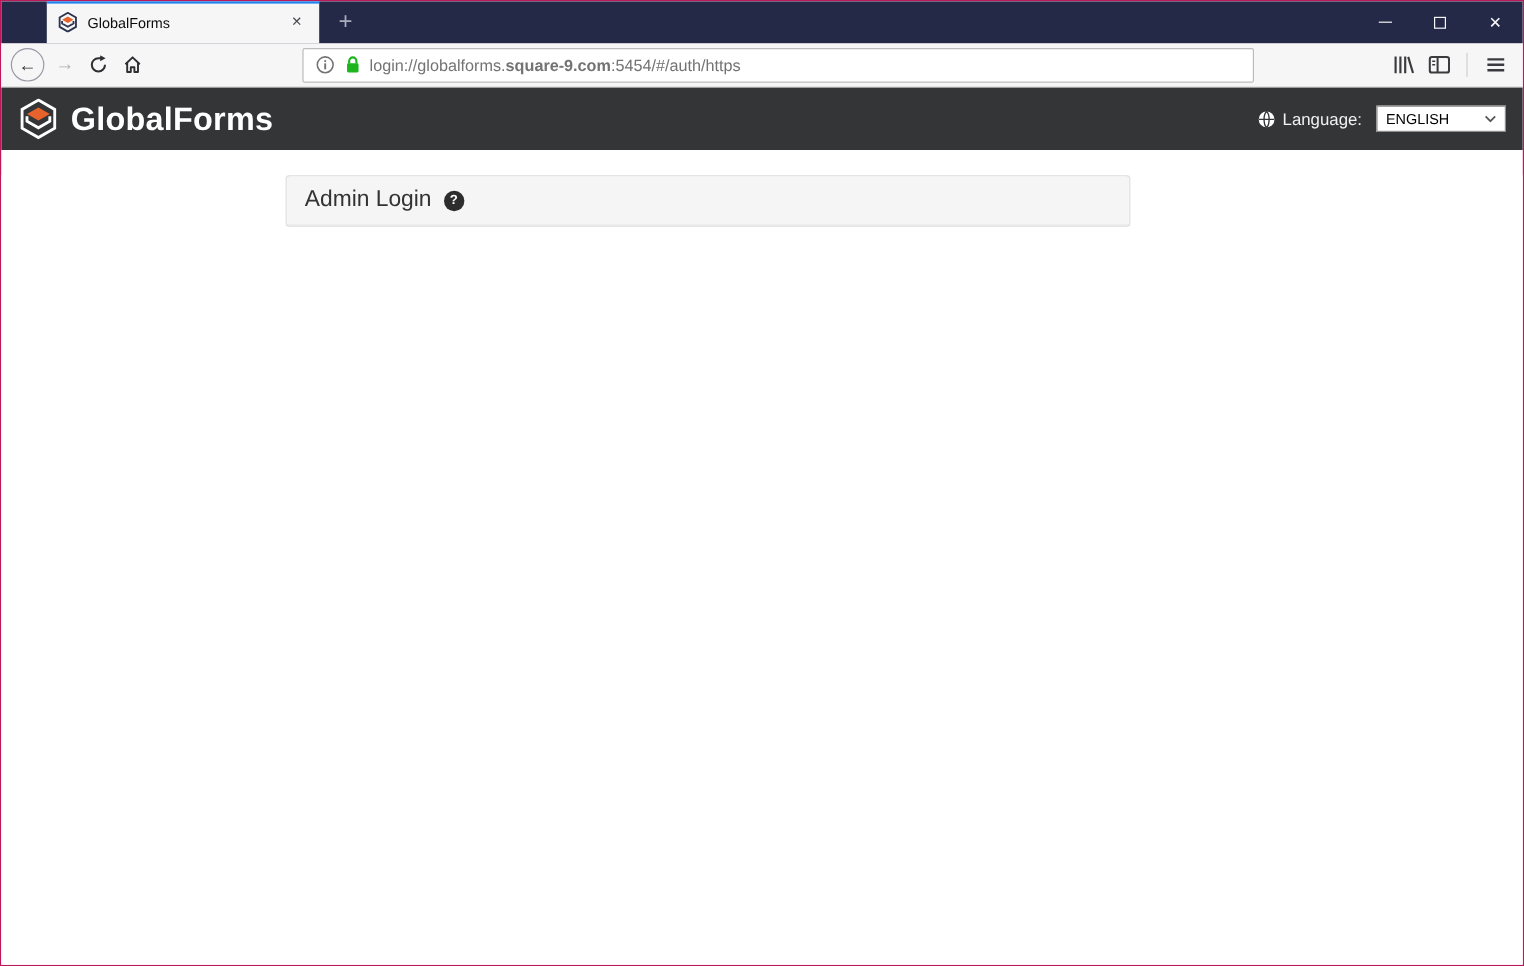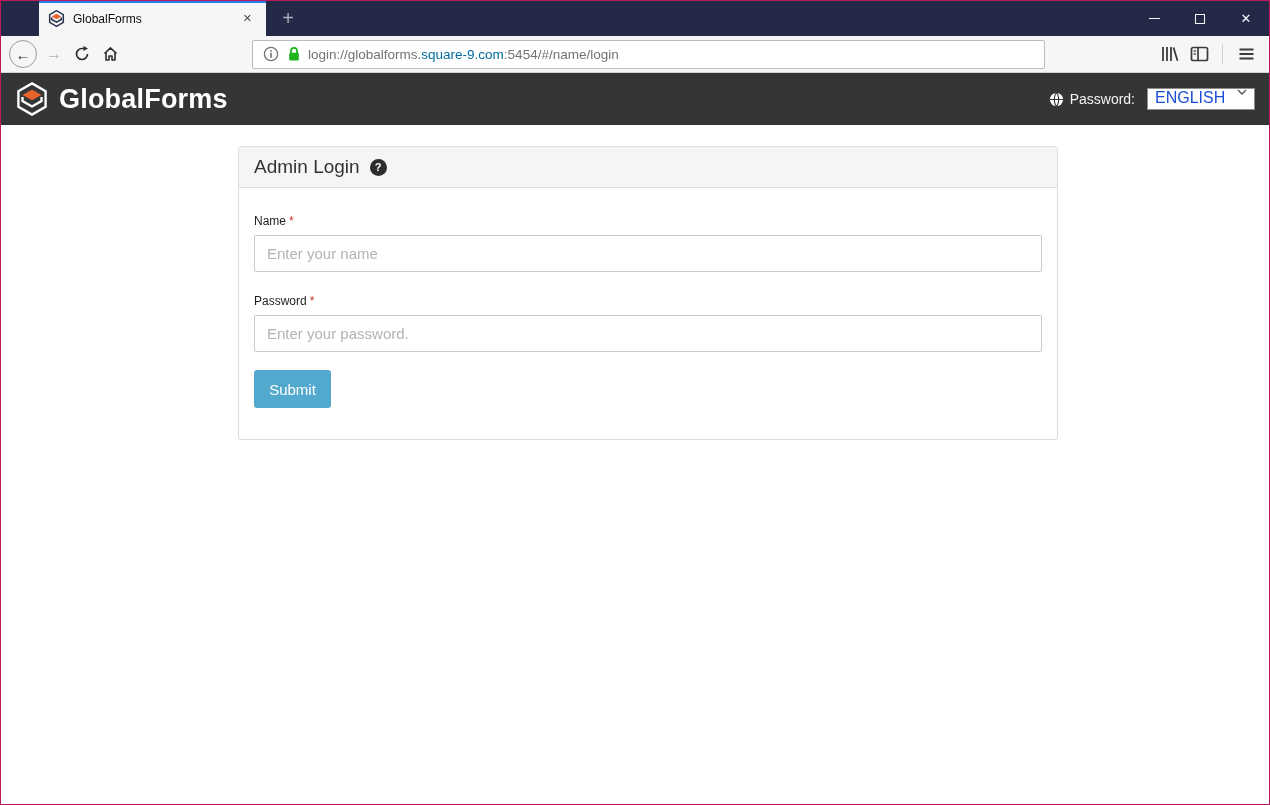--- a/index.html
+++ b/index.html
@@ -31,39 +31,39 @@
   .back-circle { width:28px; height:28px; border:1px solid #9a9aa5; border-radius:50%;
                  display:flex; align-items:center; justify-content:center; font-size:15px;
                  color:#2f2f33; background:#f6f6f7; flex:none; margin-right:3px;}
   .fwd { color:#b1b1b3; }
   .urlbar { margin-left:128px; width:793px; height:29px; background:#fff;
             border:1px solid #bcbcbe; border-radius:2px; display:flex; align-items:center;
             padding:0 10px; font-size:13.5px; }
   .url-info { width:16px; height:16px; flex:none; }
   .url-lock { width:14px; height:16px; margin:0 7px 0 8px; flex:none; }
   .url-text { color:#737373; white-space:nowrap; }
-  .url-domain { color:#0369a1; font-weight:normal; }
+  .url-domain { color:#737373; font-weight:bold; }
   .toolbar-right { margin-left:auto; display:flex; align-items:center; }
   .tb-icon { width:30px; height:28px; display:flex; align-items:center; justify-content:center; }
   .tb-sep { width:1px; height:20px; background:#cfcfd2; margin:0 8px; }
 
   
   .site-header { height:52px; background:#333536; display:flex; align-items:center; padding:0 14px; }
   .brand-logo { width:34px; height:34px; margin-right:10px; flex:none; }
   .brand-name { color:#fff; font-size:27px; font-weight:bold; letter-spacing:.2px; }
   .lang-box { margin-left:auto; display:flex; align-items:center; }
   .globe { width:15px; height:15px; margin-right:6px; }
   .lang-label { color:#f2f2f2; font-size:14px; margin-right:12px; }
   .lang-select { width:108px; height:22px; background:#fff; border:1px solid #8d8d8d;
-                 display:flex; align-items:flex-start; justify-content:space-between;
-                 padding:0 7px; color:#1d4ed8; font-size:16px; cursor:default; }
+                 display:flex; align-items:center; justify-content:space-between;
+                 padding:0 7px; color:#000000; font-size:12px; cursor:default; }
 
   
   .content { background:#fff; height:680px; }
-  .panel { margin:21px 0 0 237px; width:820px; border:1px solid #ddd; border-radius:3px;
+  .panel { margin:21px 0 0 237px; width:704px; border:1px solid #ddd; border-radius:3px;
            background:#fff; }
   .panel-header { background:#f5f5f5; border-bottom:1px solid #ddd; border-radius:3px 3px 0 0;
                   padding:9px 15px; display:flex; align-items:center; }
   .panel-title { font-size:19px; color:#333; }
   .help-badge { width:17px; height:17px; border-radius:50%; background:#2d2d2d; color:#fff;
                 font-size:11px; font-weight:bold; display:flex; align-items:center;
                 justify-content:center; margin-left:10px; }
   .panel-body { padding:26px 15px 31px; }
   .field-label { font-size:12px; color:#1f1f1f; display:block; margin-bottom:7px; }
   .req-star { color:#c9302c; margin-left:3px; }
@@ -127,21 +127,21 @@
     <div class="urlbar">
       <svg class="url-info" viewBox="0 0 16 16">
         <circle cx="8" cy="8" r="6.6" fill="none" stroke="#737373" stroke-width="1.3"></circle>
         <circle cx="8" cy="4.9" r="0.9" fill="#737373"></circle>
         <rect x="7.2" y="6.8" width="1.6" height="5" fill="#737373"></rect>
       </svg>
       <svg class="url-lock" viewBox="0 0 14 16">
         <path d="M4 7 V4.8 a3 3 0 0 1 6 0 V7" fill="none" stroke="#1db41d" stroke-width="1.8"></path>
         <rect x="2.2" y="6.8" width="9.6" height="7.6" rx="1.2" fill="#1db41d"></rect>
       </svg>
-      <span class="url-text"><span>login://globalforms.</span><span class="url-domain">square-9.com</span><span>:5454/#/name/login</span></span>
+      <span class="url-text"><span>login://globalforms.</span><span class="url-domain">square-9.com</span><span>:5454/#/auth/https</span></span>
     </div>
     <div class="toolbar-right">
       <div class="tb-icon">
         <svg width="19" height="18" viewBox="0 0 19 18">
           <line x1="3" y1="2" x2="3" y2="16" stroke="#3b3b3f" stroke-width="1.8"></line>
           <line x1="7" y1="2" x2="7" y2="16" stroke="#3b3b3f" stroke-width="1.8"></line>
           <line x1="11" y1="2" x2="11" y2="16" stroke="#3b3b3f" stroke-width="1.8"></line>
           <line x1="13.5" y1="2.4" x2="17.5" y2="15.8" stroke="#3b3b3f" stroke-width="1.8"></line>
         </svg>
       </div>
@@ -169,43 +169,32 @@
       <polygon points="50,4 90,27 90,73 50,96 10,73 10,27" fill="none" stroke="#ffffff" stroke-width="7"></polygon>
       <polygon points="50,22 78,38 50,54 22,38" fill="#e8632c"></polygon>
       <path d="M22,44 L22,56 L50,72 L78,56 L78,44" fill="none" stroke="#ffffff" stroke-width="7"></path>
     </svg>
     <span class="brand-name">GlobalForms</span>
     <div class="lang-box">
       <svg class="globe" viewBox="0 0 16 16">
         <circle cx="8" cy="8" r="7" fill="#ffffff"></circle>
         <path d="M1.2 8 H14.8 M8 1 C5 3.5 5 12.5 8 15 M8 1 C11 3.5 11 12.5 8 15" fill="none" stroke="#333536" stroke-width="1.2"></path>
       </svg>
-      <span class="lang-label">Password:</span>
+      <span class="lang-label">Language:</span>
       <div class="lang-select">
         <span>ENGLISH</span>
         <svg width="10" height="6" viewBox="0 0 10 6">
           <path d="M1 1 L5 5 L9 1" fill="none" stroke="#555" stroke-width="1.4"></path>
         </svg>
       </div>
     </div>
   </div>
 
   <div class="content">
     <div class="panel">
       <div class="panel-header">
         <span class="panel-title">Admin Login</span>
         <span class="help-badge">?</span>
       </div>
-      <div class="panel-body">
-        <div class="field">
-          <label class="field-label"><span>Name</span><span class="req-star">*</span></label>
-          <input class="text-input" type="text" placeholder="Enter your name" style="">
-        </div>
-        <div class="field">
-          <label class="field-label"><span>Password</span><span class="req-star">*</span></label>
-          <input class="text-input" type="text" placeholder="Enter your password." style="">
-        </div>
-        <button class="submit-btn">Submit</button>
-      </div>
     </div>
   </div>
 
 </div>
 
 </body></html>

